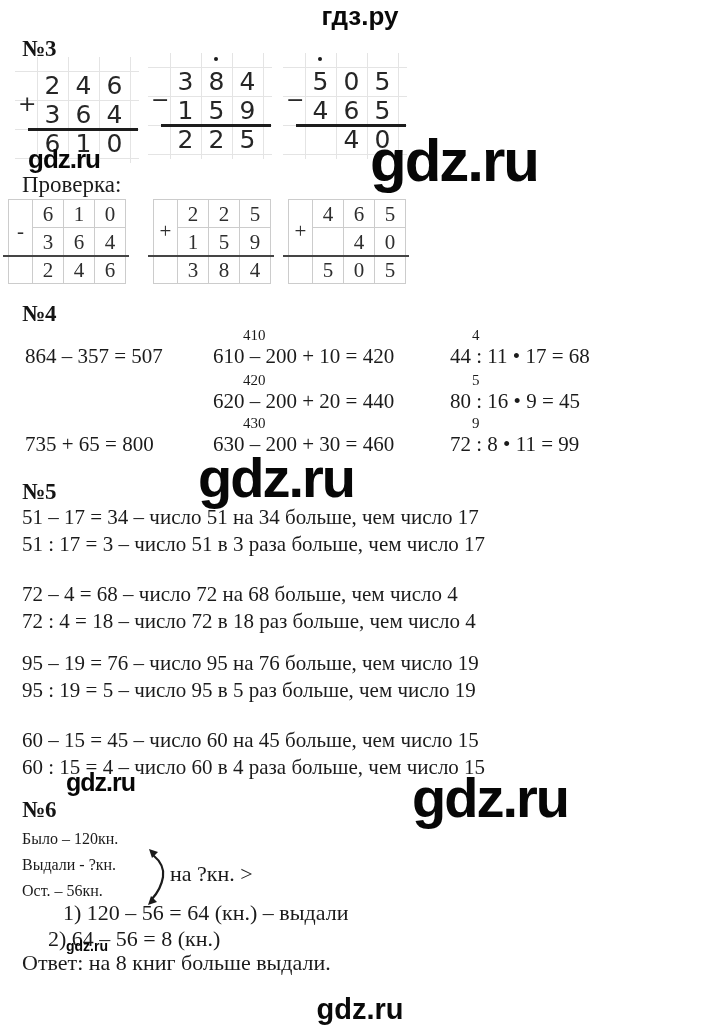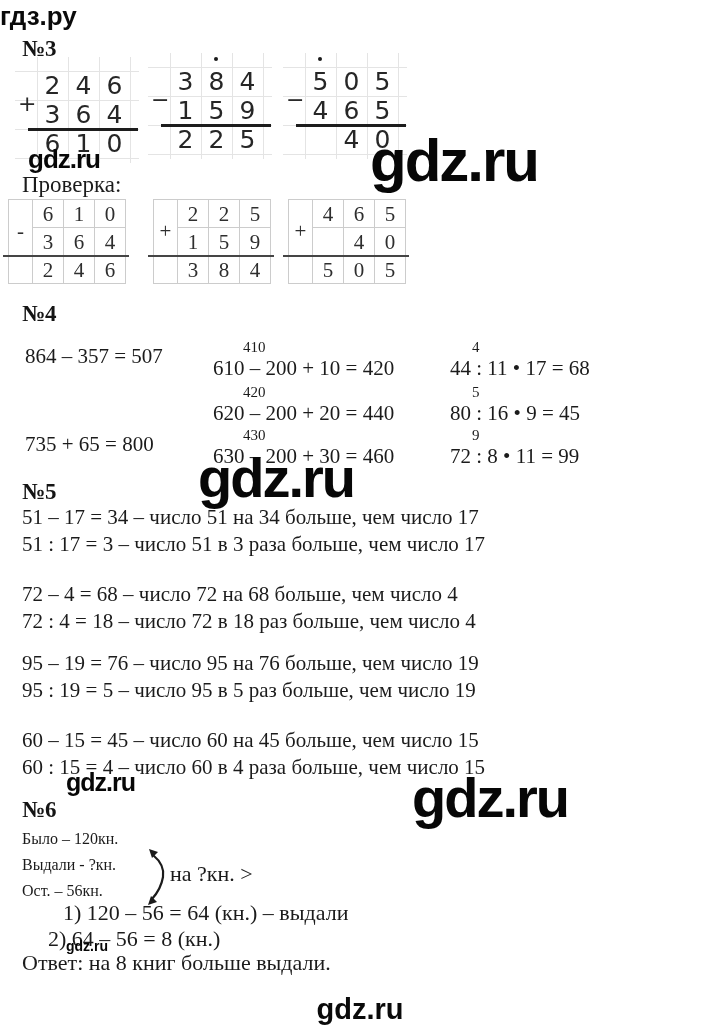--- a/index.html
+++ b/index.html
@@ -2,21 +2,21 @@
 <html><head>
 <meta charset="utf-8">
 <style>
   html,body{margin:0;padding:0;background:#ffffff;}
   #page{position:relative;width:720px;height:1027px;background:#ffffff;overflow:hidden;
         font-family:"Liberation Serif",serif;color:#1b1b1b;}
 
   
   .wm{position:absolute;font-family:"Liberation Sans",sans-serif;font-weight:bold;
       color:#070707;white-space:nowrap;line-height:1;}
-  .site-header{position:absolute;top:1px;left:0;width:100%;text-align:left;
+  .site-header{position:absolute;top:1px;left:0;width:100%;text-align:center;
       font-family:"Liberation Sans",sans-serif;font-weight:bold;font-size:26px;color:#0a0a0a;}
   .wm-bottom{position:absolute;top:993px;left:0;width:100%;text-align:center;
       font-family:"Liberation Sans",sans-serif;font-weight:bold;font-size:29px;color:#0a0a0a;}
 
   
   .tlabel{position:absolute;font-weight:bold;font-size:23px;color:#141414;}
   .plain{position:absolute;font-size:22px;color:#1b1b1b;white-space:nowrap;}
 
   
   .calc{position:absolute;width:124px;height:106px;
@@ -37,21 +37,21 @@
   .chk-grid{display:grid;grid-template-columns:24px 31px 31px 31px;grid-auto-rows:28px;
         border-top:1px solid #cccccc;border-left:1px solid #cccccc;}
   .chk-cell,.chk-sign{border-right:1px solid #cccccc;border-bottom:1px solid #cccccc;
         text-align:center;font-size:21px;line-height:28px;color:#2e2e2e;}
   .chk-sign{grid-row:1 / span 3;grid-column:1;display:flex;align-items:center;
         justify-content:center;padding-bottom:22px;box-sizing:border-box;}
   .chk-sumline{position:absolute;left:-5px;right:-3px;top:56px;height:2px;background:#454545;z-index:2;}
 
   
   .eq{position:absolute;font-size:21px;white-space:nowrap;color:#1b1b1b;}
-  .eq-block{position:absolute;white-space:nowrap;margin-top:12px;}
+  .eq-block{position:absolute;white-space:nowrap;}
   .eq-sup{font-size:15px;height:17px;color:#1b1b1b;}
   .eq-sup.off30{padding-left:30px;}
   .eq-sup.off22{padding-left:22px;}
   .eq-main{font-size:21px;color:#1b1b1b;}
 
   
   .grp{position:absolute;font-size:21px;line-height:27px;white-space:nowrap;color:#1b1b1b;}
 
   
   .given{position:absolute;font-size:16px;line-height:26px;white-space:nowrap;}

